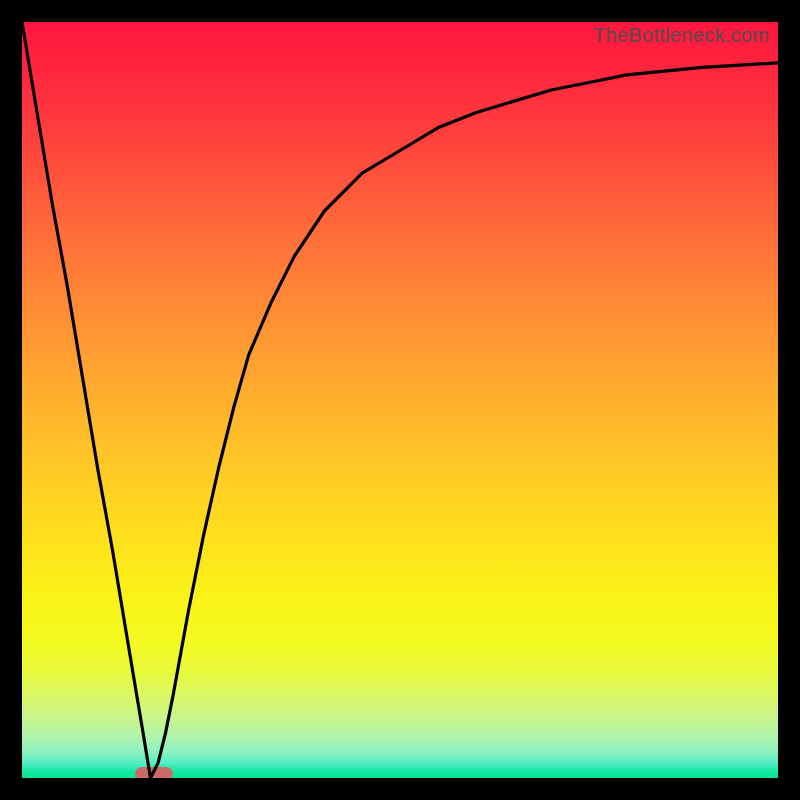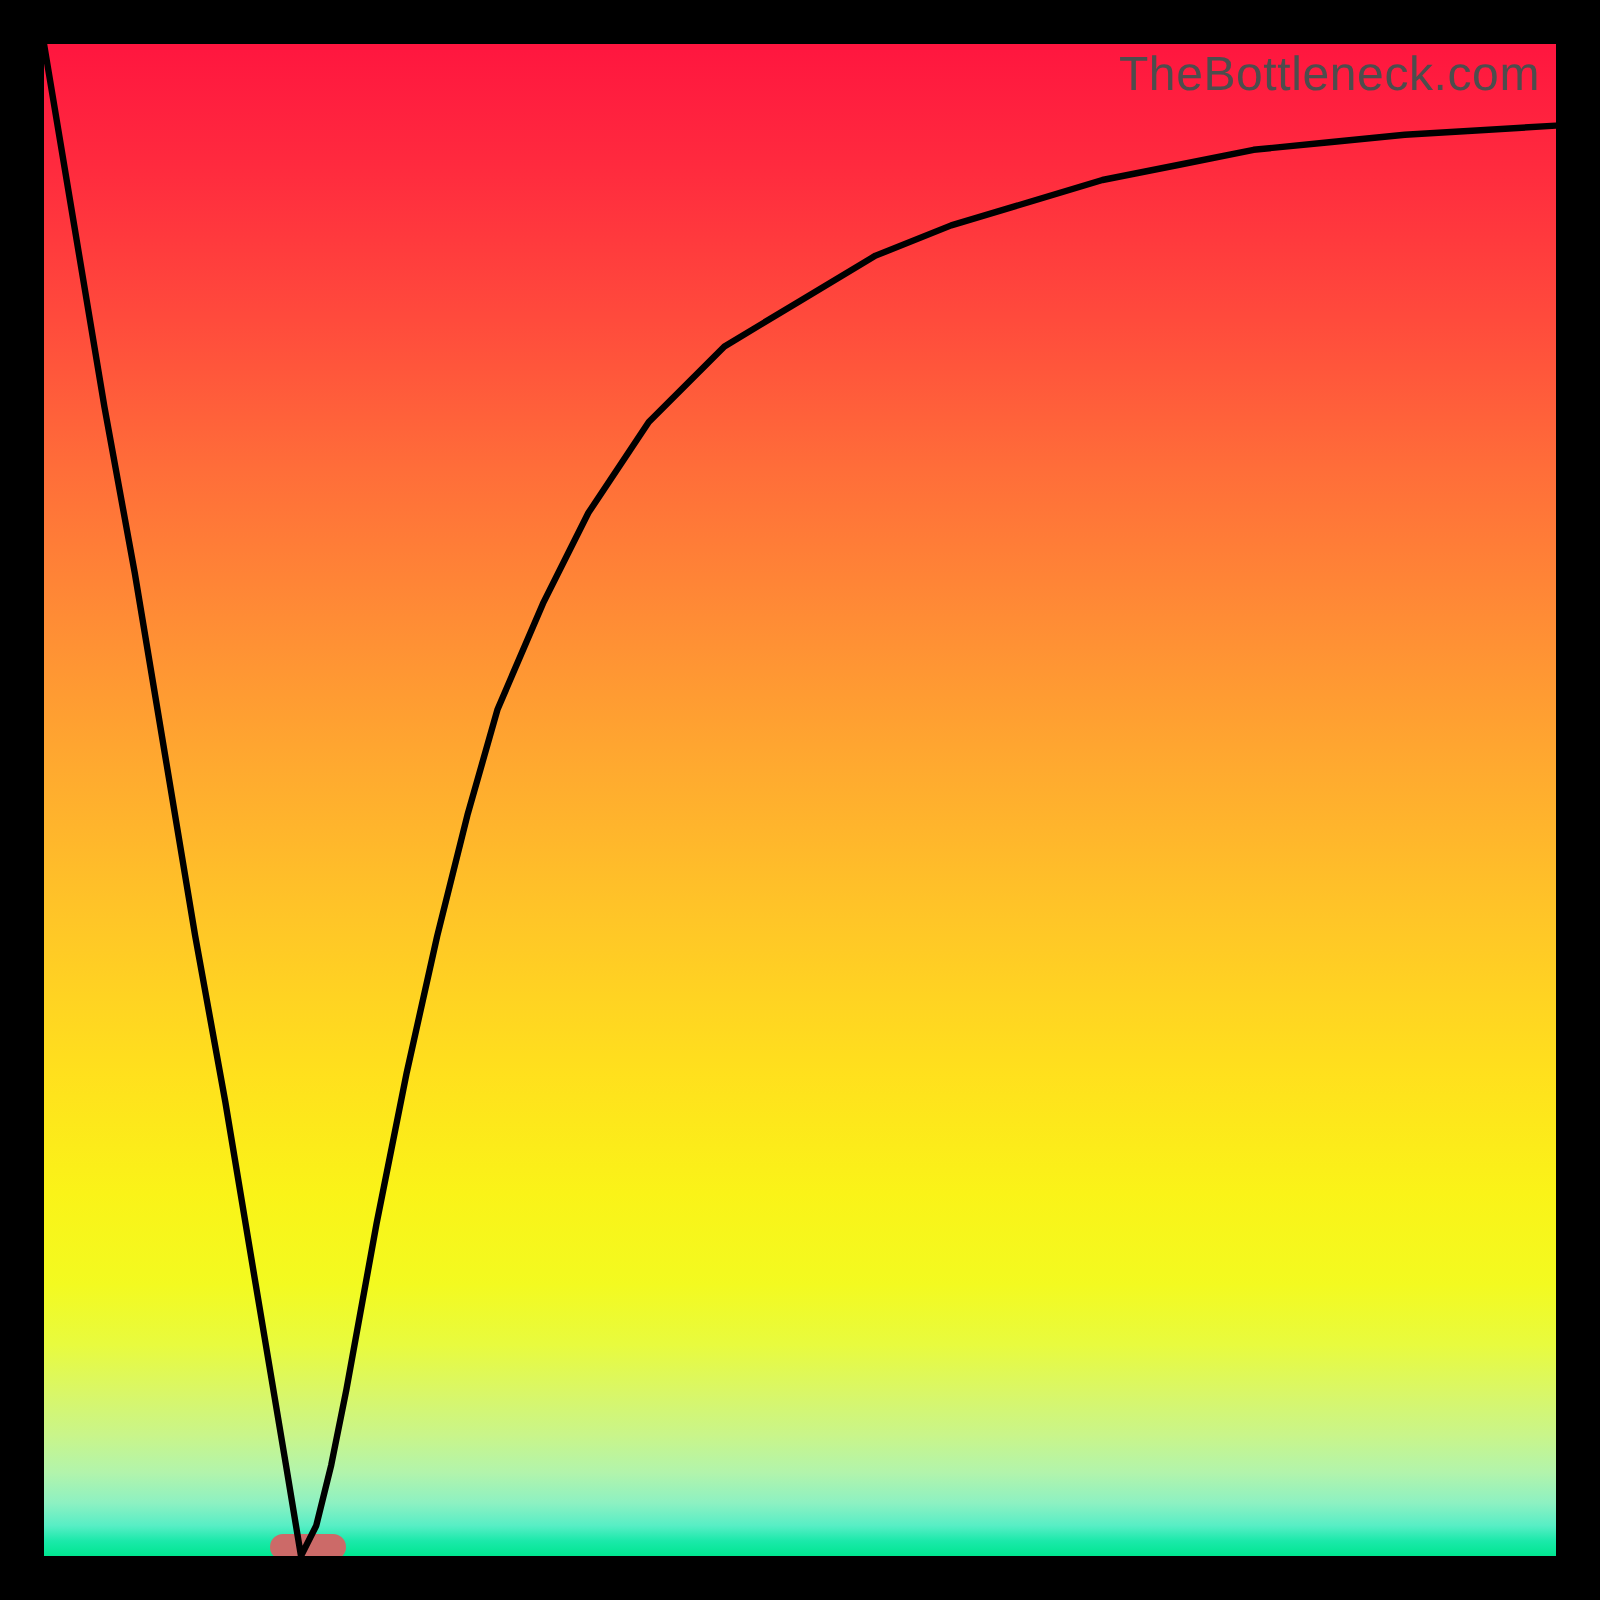--- a/index.html
+++ b/index.html
@@ -47,21 +47,21 @@
       #57eec5 98%,
       #1be9aa 99%,
       #00e690 100%
     );
   }
   .watermark {
     position: absolute;
     top: 2px;
     right: 8px;
     color: #4d4d4d;
-    font-size: 24px;
+    font-size: 20px;
     font-weight: 400;
     letter-spacing: 0.3px;
     z-index: 5;
   }
   svg.curve {
     position: absolute;
     left: 0; top: 0;
     width: 756px;
     height: 756px;
     z-index: 3;

